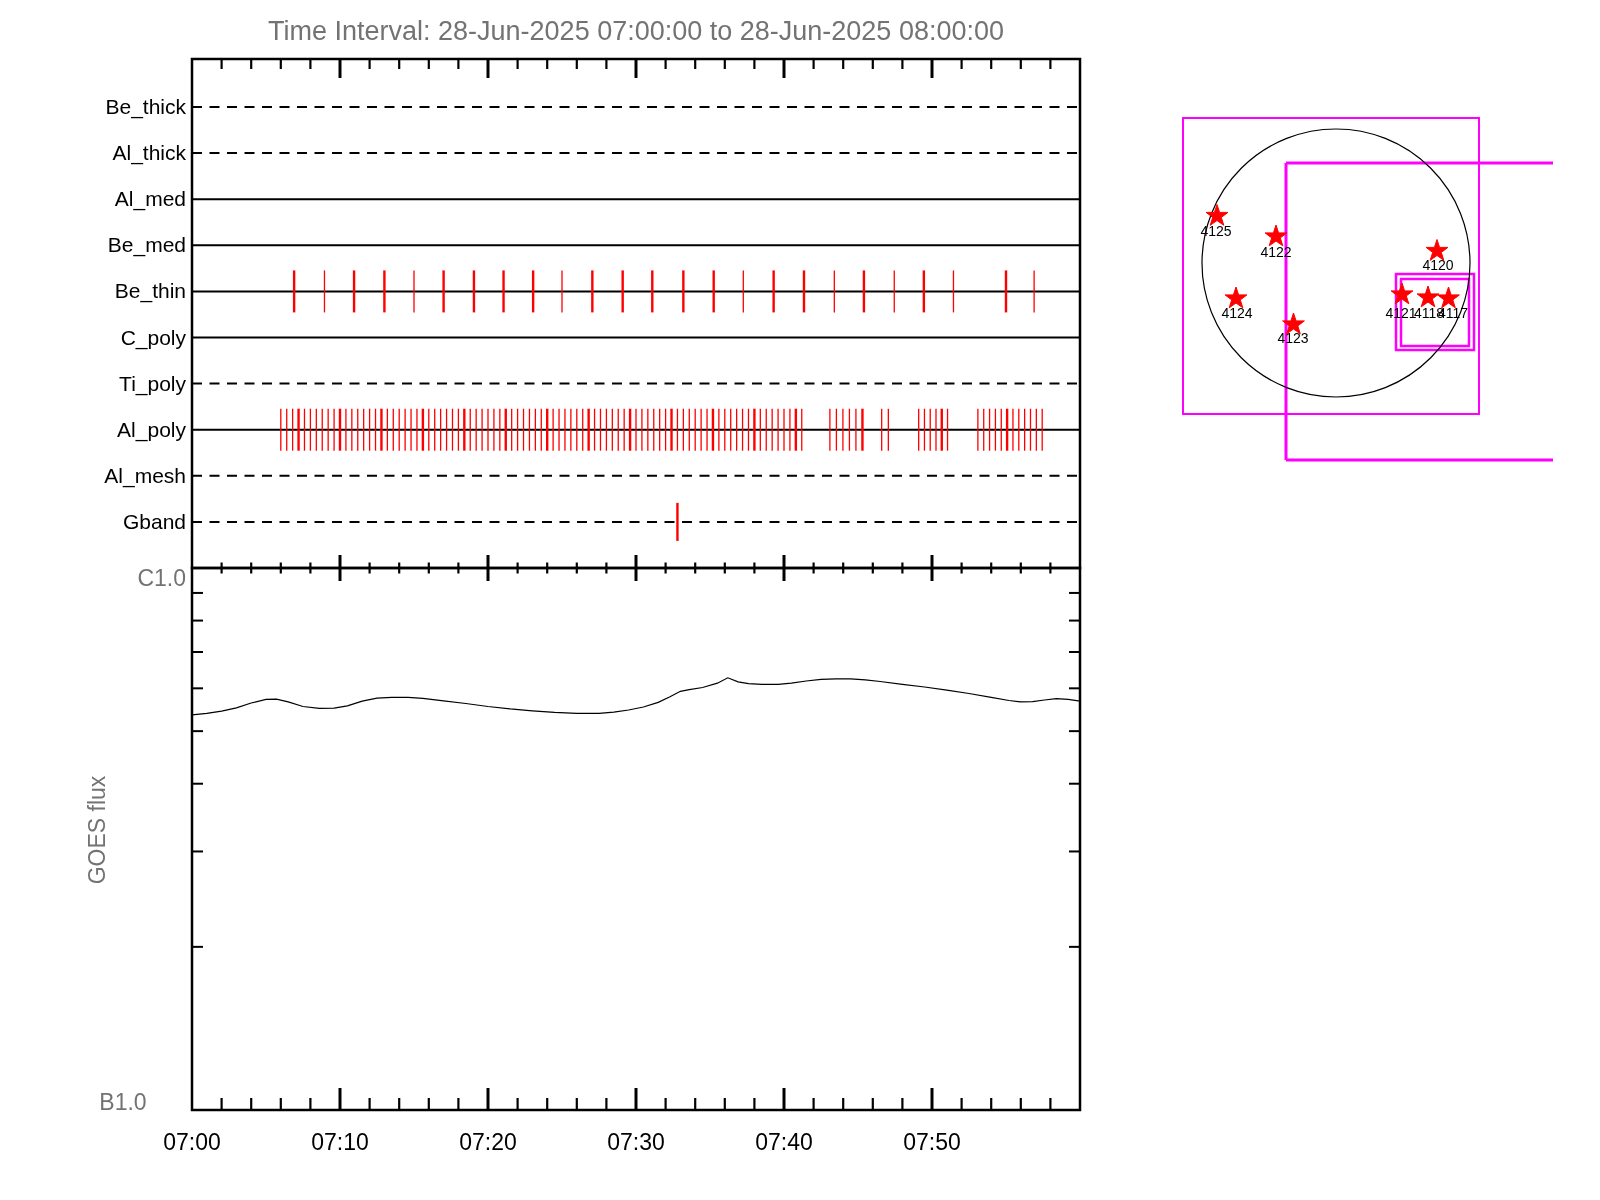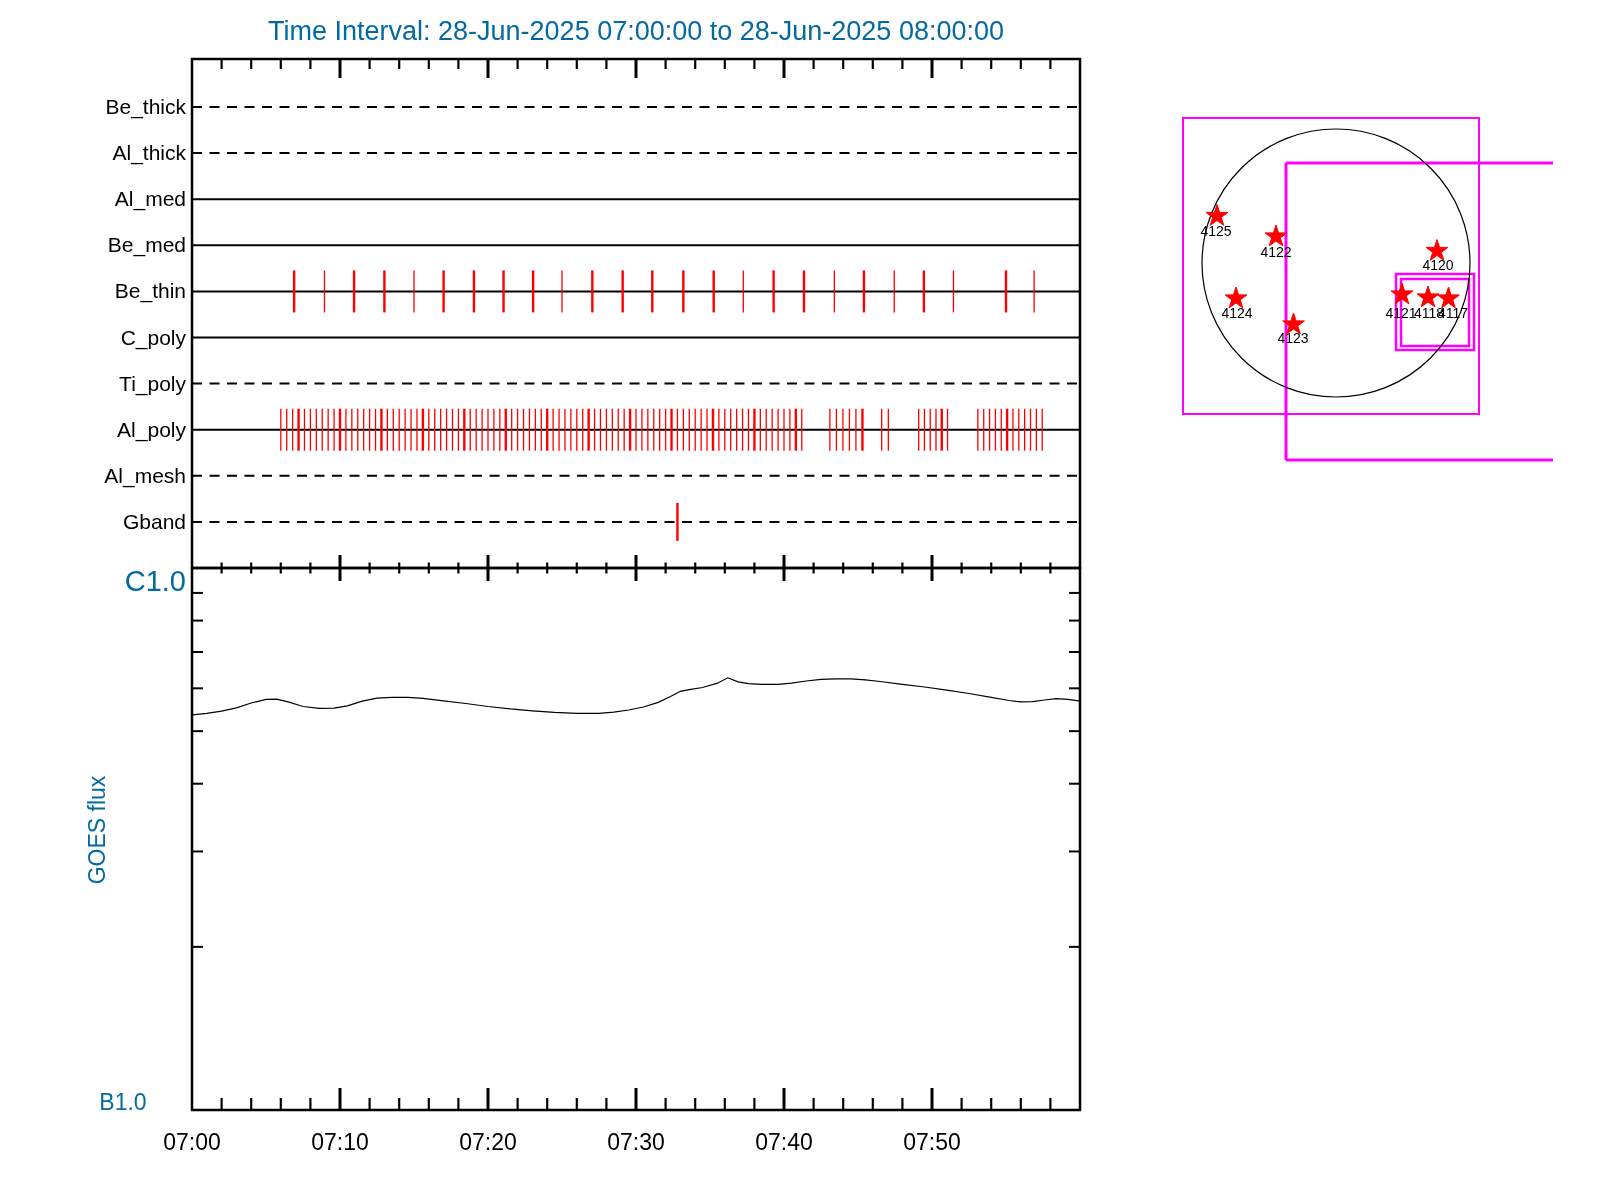--- a/index.html
+++ b/index.html
@@ -1,21 +1,21 @@
 <!DOCTYPE html>
 <html><head>
 <meta charset="utf-8">
 <style>
   html,body{margin:0;padding:0;background:#fff;}
   #figure{position:relative;width:1600px;height:1200px;background:#ffffff;
-          font-family:"Liberation Sans","DejaVu Sans",sans-serif;color:#0369a1;overflow:hidden;}
+          font-family:"Liberation Sans","DejaVu Sans",sans-serif;color:#737373;overflow:hidden;}
   #plot-svg{position:absolute;left:0;top:0;}
   .title{position:absolute;left:192px;top:16px;width:888px;text-align:center;
          font-size:27px;letter-spacing:0px;}
-  .ylab-top{position:absolute;left:60px;width:126px;top:565px;text-align:right;font-size:29px;}
+  .ylab-top{position:absolute;left:60px;width:126px;top:565px;text-align:right;font-size:23px;}
   .ylab-bottom{position:absolute;left:60px;width:126px;top:1089px;text-align:center;font-size:23px;}
   .goes-ylabel{position:absolute;left:-3px;top:817px;width:200px;height:26px;text-align:center;
                font-size:23px;transform:rotate(-90deg);}
   svg text{font-family:"Liberation Sans","DejaVu Sans",sans-serif;fill:#000;}
 </style>
 </head>
 <body>
 
 <div id="figure">
   <div class="title">Time Interval: 28-Jun-2025 07:00:00 to 28-Jun-2025 08:00:00</div>

